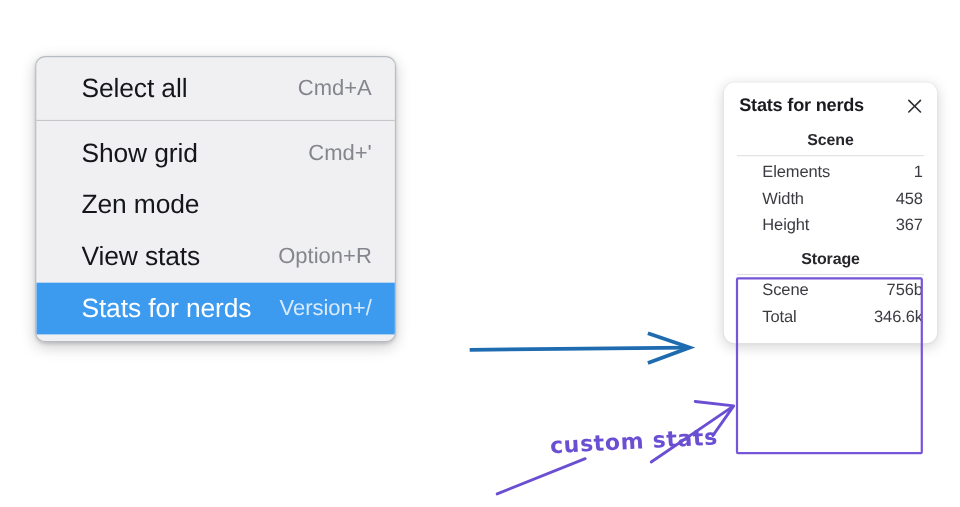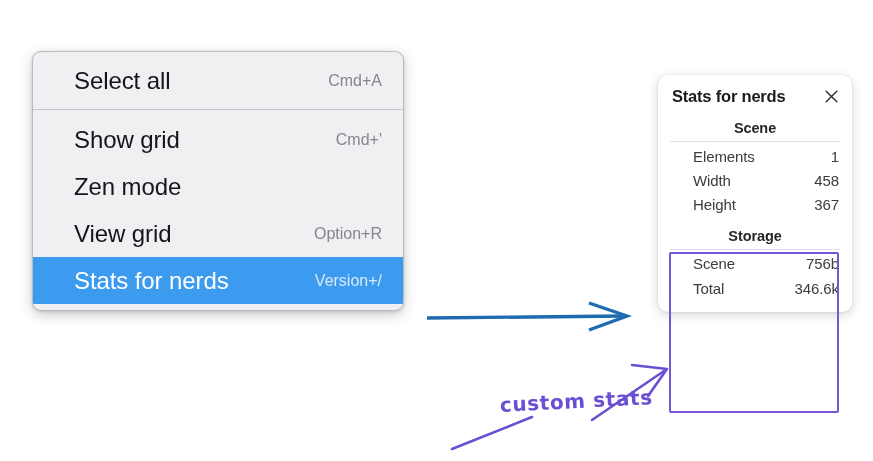--- a/index.html
+++ b/index.html
@@ -14,21 +14,21 @@
     overflow: hidden;
     font-family: "Liberation Sans", sans-serif;
     -webkit-font-smoothing: antialiased;
   }
 
   
   #context-menu {
     position: absolute;
     left: 32px;
     top: 51px;
-    width: 372px;
+    width: 328px;
     background: #f0f0f2;
     border: 1px solid #b7bcc2;
     border-radius: 9px;
     box-shadow: 0 4px 14px rgba(0,0,0,0.20), 0 1px 3px rgba(0,0,0,0.14);
     box-sizing: border-box;
     overflow: hidden;
     padding: 5px 0 6px 0;
   }
   .menu-group + .menu-group {
     border-top: 1px solid #c3c7cc;
@@ -45,21 +45,21 @@
     box-sizing: border-box;
     cursor: default;
   }
   .menu-item .mi-label {
     font-size: 24px;
     color: #15161a;
     letter-spacing: -0.1px;
     white-space: nowrap;
   }
   .menu-item .mi-shortcut {
-    font-size: 16px;
+    font-size: 20px;
     color: #83868c;
     white-space: nowrap;
     letter-spacing: 0px;
   }
   .menu-item.selected {
     background: #3d9bef;
   }
   .menu-item.selected .mi-label { color: #ffffff; }
   .menu-item.selected .mi-shortcut { color: #d8eafb; }
 
@@ -179,21 +179,21 @@
 
   <div class="menu-group group-bottom">
     <div class="menu-item">
       <span class="mi-label">Show grid</span>
       <span class="mi-shortcut">Cmd+'</span>
     </div>
     <div class="menu-item">
       <span class="mi-label">Zen mode</span>
     </div>
     <div class="menu-item">
-      <span class="mi-label">View grid</span>
+      <span class="mi-label">View stats</span>
       <span class="mi-shortcut">Option+R</span>
     </div>
     <div class="menu-item selected">
       <span class="mi-label">Stats for nerds</span>
       <span class="mi-shortcut">Version+/</span>
     </div>
   </div>
 
 </div>
 

